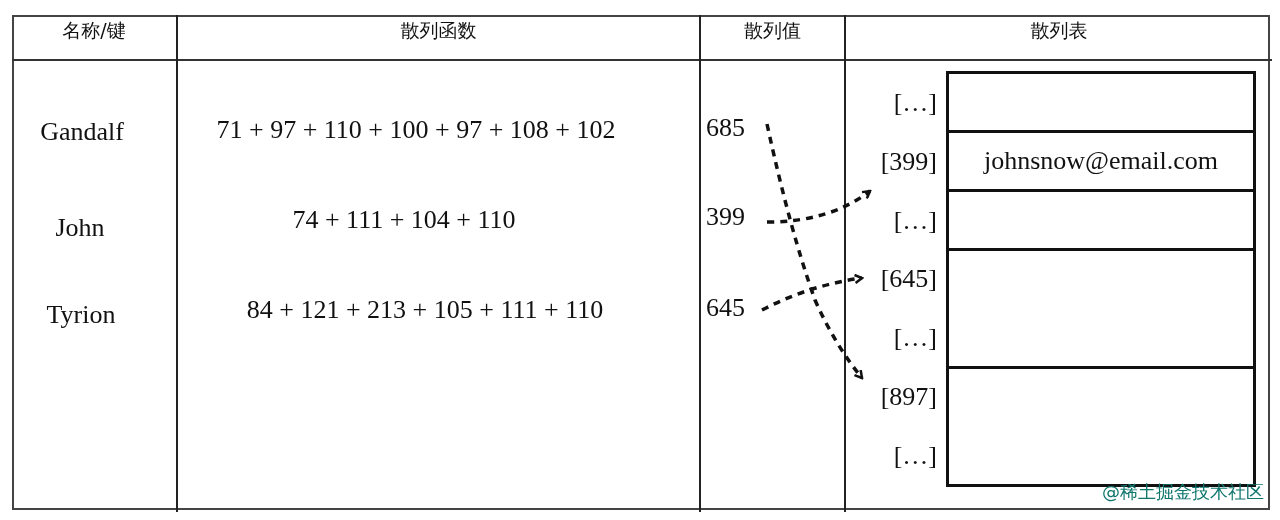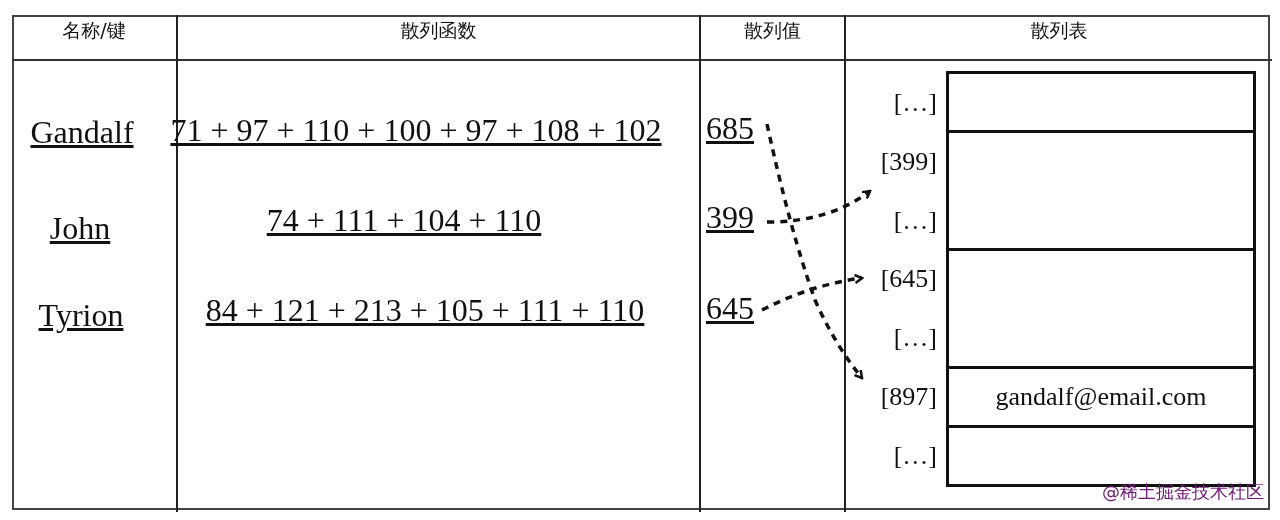--- a/index.html
+++ b/index.html
@@ -1,27 +1,27 @@
 <!DOCTYPE html>
 <html><head>
 <meta charset="utf-8">
 <style>
   html,body{margin:0;padding:0;background:#fff;}
   body{width:1280px;height:520px;position:relative;overflow:hidden;font-family:"Liberation Serif",serif;color:#111;}
   .frame{position:absolute;left:12px;top:15px;width:1258px;height:495px;border:2px solid #444;box-sizing:border-box;}
   .hline{position:absolute;left:12px;width:1260px;height:2px;background:#333;top:59px;}
   .vline{position:absolute;top:15px;width:2px;height:497px;background:#222;}
   .hdr{position:absolute;top:15px;height:31px;display:flex;align-items:center;justify-content:center;font-family:"DejaVu Sans",sans-serif;font-size:19px;color:#111;}
-  .cell{position:absolute;font-size:32px;line-height:30px;white-space:nowrap;text-decoration:underline;}
+  .cell{position:absolute;font-size:26px;line-height:30px;white-space:nowrap;}
   .center{transform:translateX(-50%);}
   .hashbox{position:absolute;left:946px;top:71px;width:310px;height:416px;border:3px solid #111;box-sizing:border-box;}
   .slot{position:absolute;left:0;width:100%;height:59px;display:flex;align-items:center;justify-content:center;font-size:26px;box-sizing:border-box;}
   .slot.b{border-bottom:3px solid #111;}
   .idx{position:absolute;right:343px;font-size:26px;height:30px;line-height:30px;text-align:right;}
-  .wm{position:absolute;right:16px;top:480px;font-family:"DejaVu Sans",sans-serif;font-size:18px;color:#701a75;}
+  .wm{position:absolute;right:16px;top:480px;font-family:"DejaVu Sans",sans-serif;font-size:18px;color:#0f766e;}
   svg.arrows{position:absolute;left:0;top:0;}
 </style>
 </head>
 <body>
 
 <div class="frame"></div>
 <div class="hline"></div>
 <div class="vline" style="left:176px"></div>
 <div class="vline" style="left:699px"></div>
 <div class="vline" style="left:844px"></div>
@@ -46,23 +46,23 @@
 <div class="idx" style="top:88px">[…]</div>
 <div class="idx" style="top:147px">[399]</div>
 <div class="idx" style="top:206px">[…]</div>
 <div class="idx" style="top:264px">[645]</div>
 <div class="idx" style="top:323px">[…]</div>
 <div class="idx" style="top:382px">[897]</div>
 <div class="idx" style="top:441px">[…]</div>
 
 <div class="hashbox">
   <div class="slot b" style="top:0"></div>
+  <div class="slot b" style="top:59px">johnsnow@email.com</div>
   <div class="slot b" style="top:118px"></div>
   <div class="slot b" style="top:236px"></div>
-  <div class="slot b" style="top:295px">gandalf@email.com</div>
   <div class="slot" style="top:354px;height:56px"></div>
 </div>
 
 <svg class="arrows" width="1280" height="520">
   <defs>
     <marker id="ah" markerWidth="10" markerHeight="10" refX="8" refY="5" orient="auto" markerUnits="userSpaceOnUse">
       <path d="M1,1 L8,5 L1,9" fill="none" stroke="#111" stroke-width="2.5"></path>
     </marker>
   </defs>
   <path d="M767,124 Q790,230 815,300 Q835,345 862,378" fill="none" stroke="#111" stroke-width="3.5" stroke-dasharray="7,6" marker-end="url(#ah)"></path>

